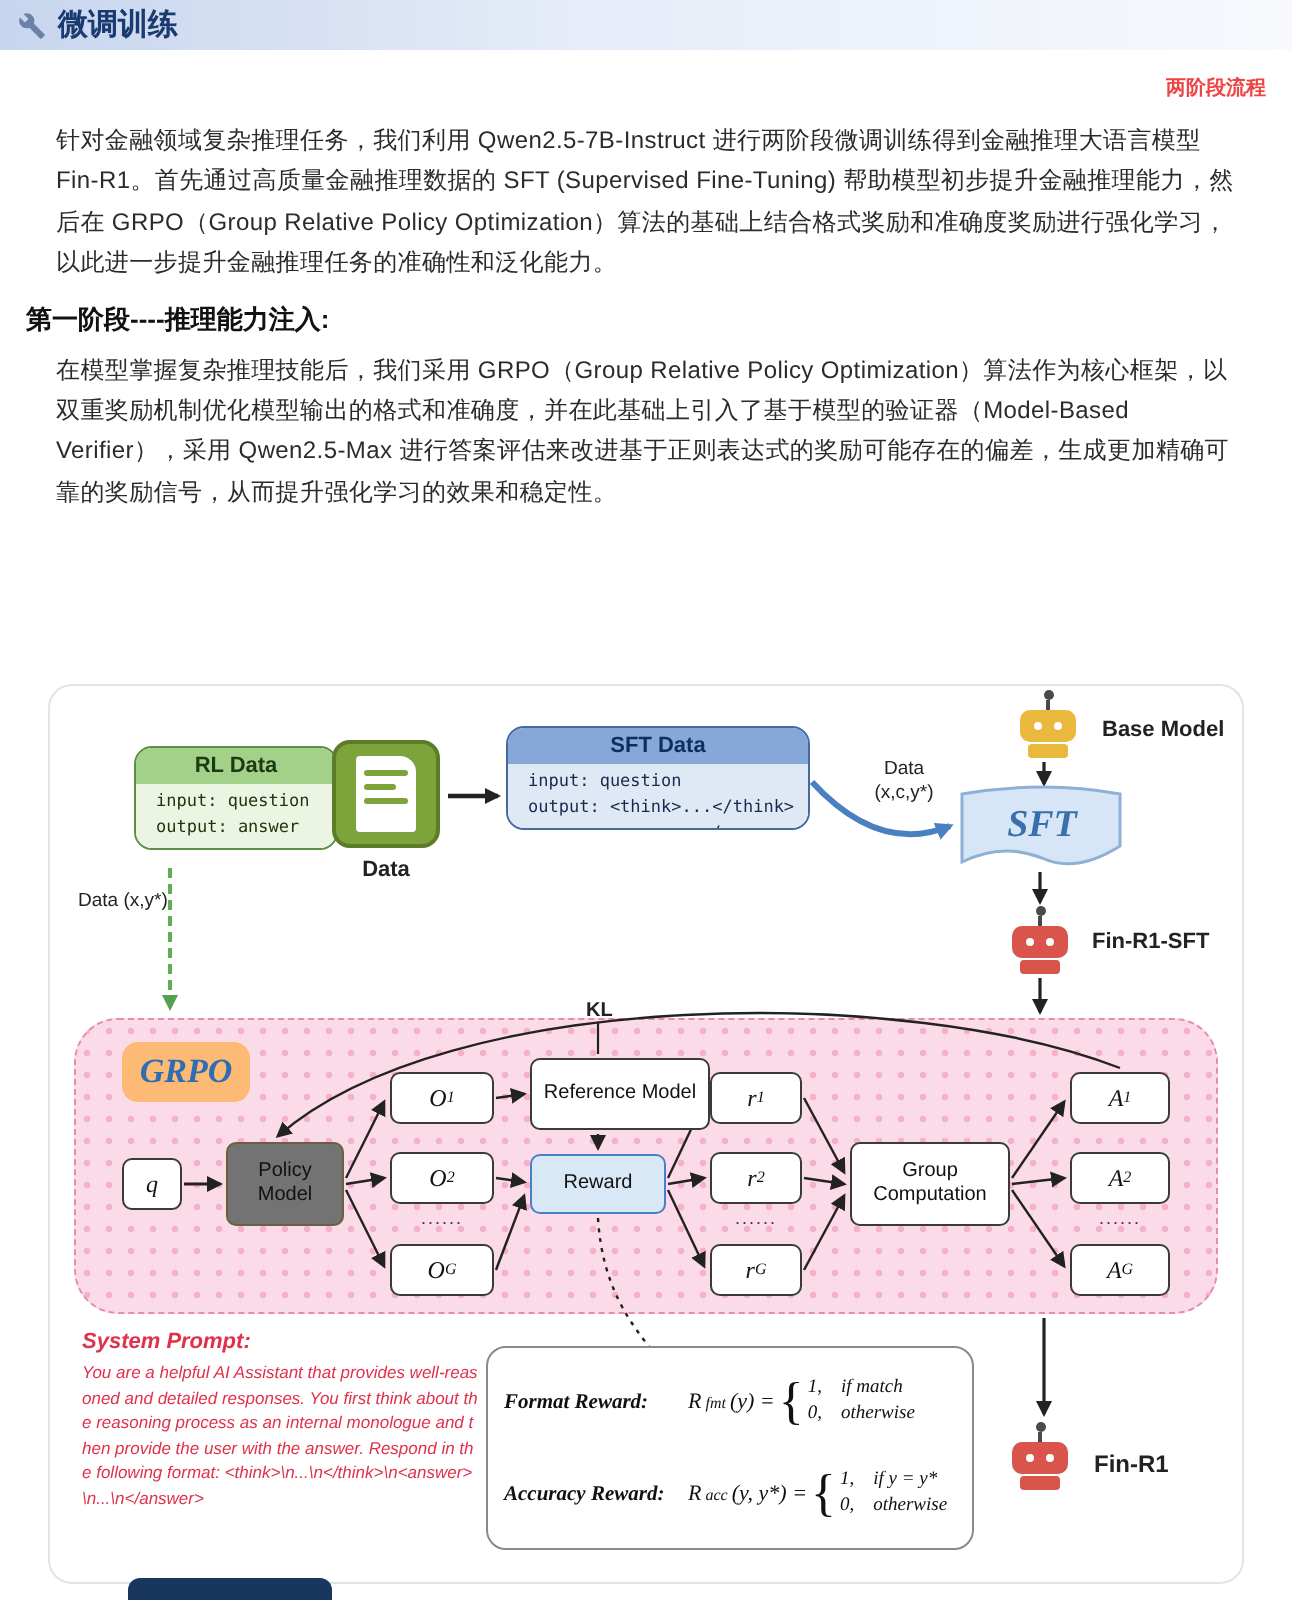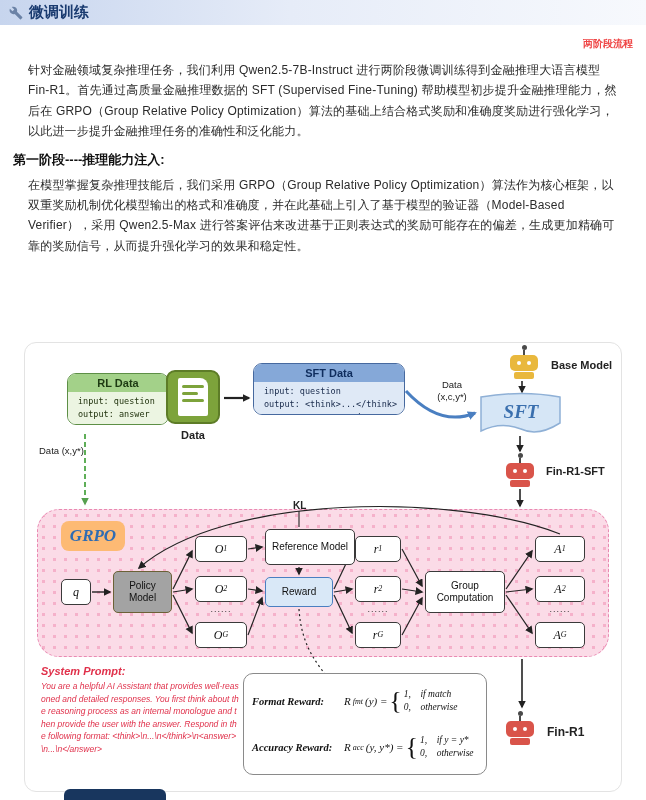--- a/index.html
+++ b/index.html
@@ -69,21 +69,21 @@
     background-size:11px 11px;
     border:1.5px dashed #e989b2; border-radius:22px;
   }
   .grpo-tag { left:36px; top:178px; width:64px; height:30px; background:#fdba74; border-radius:8px;
     display:flex; align-items:center; justify-content:center; z-index:3;
     font-family:"Liberation Serif",serif; font-style:italic; font-weight:bold; font-size:17px; color:#2f6cb3; }
   .nodebox { background:#fff; border:1.2px solid #3a3a3a; border-radius:5px; z-index:3;
     display:flex; align-items:center; justify-content:center; text-align:center; font-size:10px; line-height:1.25; color:#111; }
   .mvar { position:static; font-family:"Liberation Serif",serif; font-style:italic; font-size:12px; }
   sub.msub { position:static; font-family:"Liberation Serif",serif; font-style:italic; font-size:8px; }
-  .policy { background:#a3a3a3; border-color:#6b6136; }
+  .policy { background:#737373; border-color:#6b6136; }
   .reward { background:#d9e8f7; border-color:#4a7fc1; }
   .dots { z-index:3; font-size:9px; color:#333; text-align:center; letter-spacing:1px; }
   .kl { font-size:10px; font-weight:bold; color:#222; z-index:3; }
   
   .sysp { left:16px; top:322px; width:198px; z-index:3; color:#e0314b; }
   .sysp .sp-title { position:static; display:block; font-size:11px; font-weight:bold; font-style:italic; margin-bottom:3px; }
   .sysp .sp-body { position:static; display:block; font-size:8.5px; line-height:1.48; font-style:italic; word-break:break-all; }
   
   .formula-box { left:218px; top:330px; width:244px; height:102px; background:#fff; border:1.2px solid #8a8a8a;
     border-radius:10px; z-index:3; display:flex; flex-direction:column; justify-content:space-around; padding:4px 8px; }

